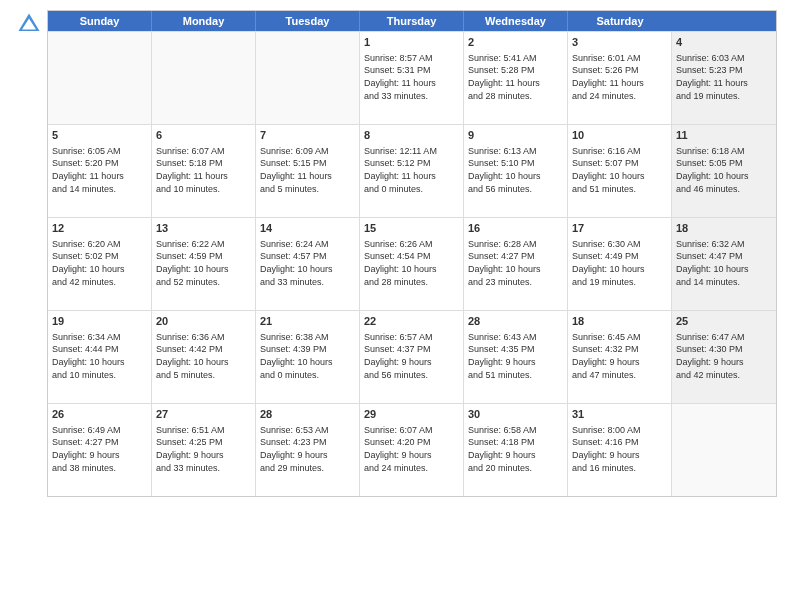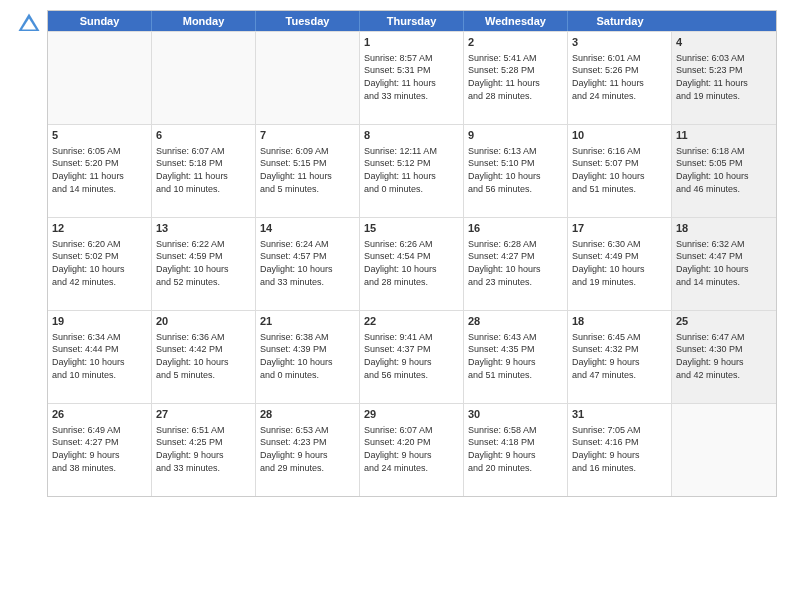--- a/index.html
+++ b/index.html
@@ -282,21 +282,21 @@
           </div>
           <div class="cal-cell">
             <span class="day-num">21</span>
             <span class="cell-text">Sunrise: 6:38 AM</span>
             <span class="cell-text">Sunset: 4:39 PM</span>
             <span class="cell-text">Daylight: 10 hours</span>
             <span class="cell-text">and 0 minutes.</span>
           </div>
           <div class="cal-cell">
             <span class="day-num">22</span>
-            <span class="cell-text">Sunrise: 9:41 AM</span>
+            <span class="cell-text">Sunrise: 6:57 AM</span>
             <span class="cell-text">Sunset: 4:37 PM</span>
             <span class="cell-text">Daylight: 9 hours</span>
             <span class="cell-text">and 56 minutes.</span>
           </div>
           <div class="cal-cell">
             <span class="day-num">28</span>
             <span class="cell-text">Sunrise: 6:43 AM</span>
             <span class="cell-text">Sunset: 4:35 PM</span>
             <span class="cell-text">Daylight: 9 hours</span>
             <span class="cell-text">and 51 minutes.</span>
@@ -347,21 +347,21 @@
           </div>
           <div class="cal-cell">
             <span class="day-num">30</span>
             <span class="cell-text">Sunrise: 6:58 AM</span>
             <span class="cell-text">Sunset: 4:18 PM</span>
             <span class="cell-text">Daylight: 9 hours</span>
             <span class="cell-text">and 20 minutes.</span>
           </div>
           <div class="cal-cell">
             <span class="day-num">31</span>
-            <span class="cell-text">Sunrise: 7:05 AM</span>
+            <span class="cell-text">Sunrise: 8:00 AM</span>
             <span class="cell-text">Sunset: 4:16 PM</span>
             <span class="cell-text">Daylight: 9 hours</span>
             <span class="cell-text">and 16 minutes.</span>
           </div>
           <div class="cal-cell empty"></div>
         </div>
       </div>
   </div>
 </div>
 

